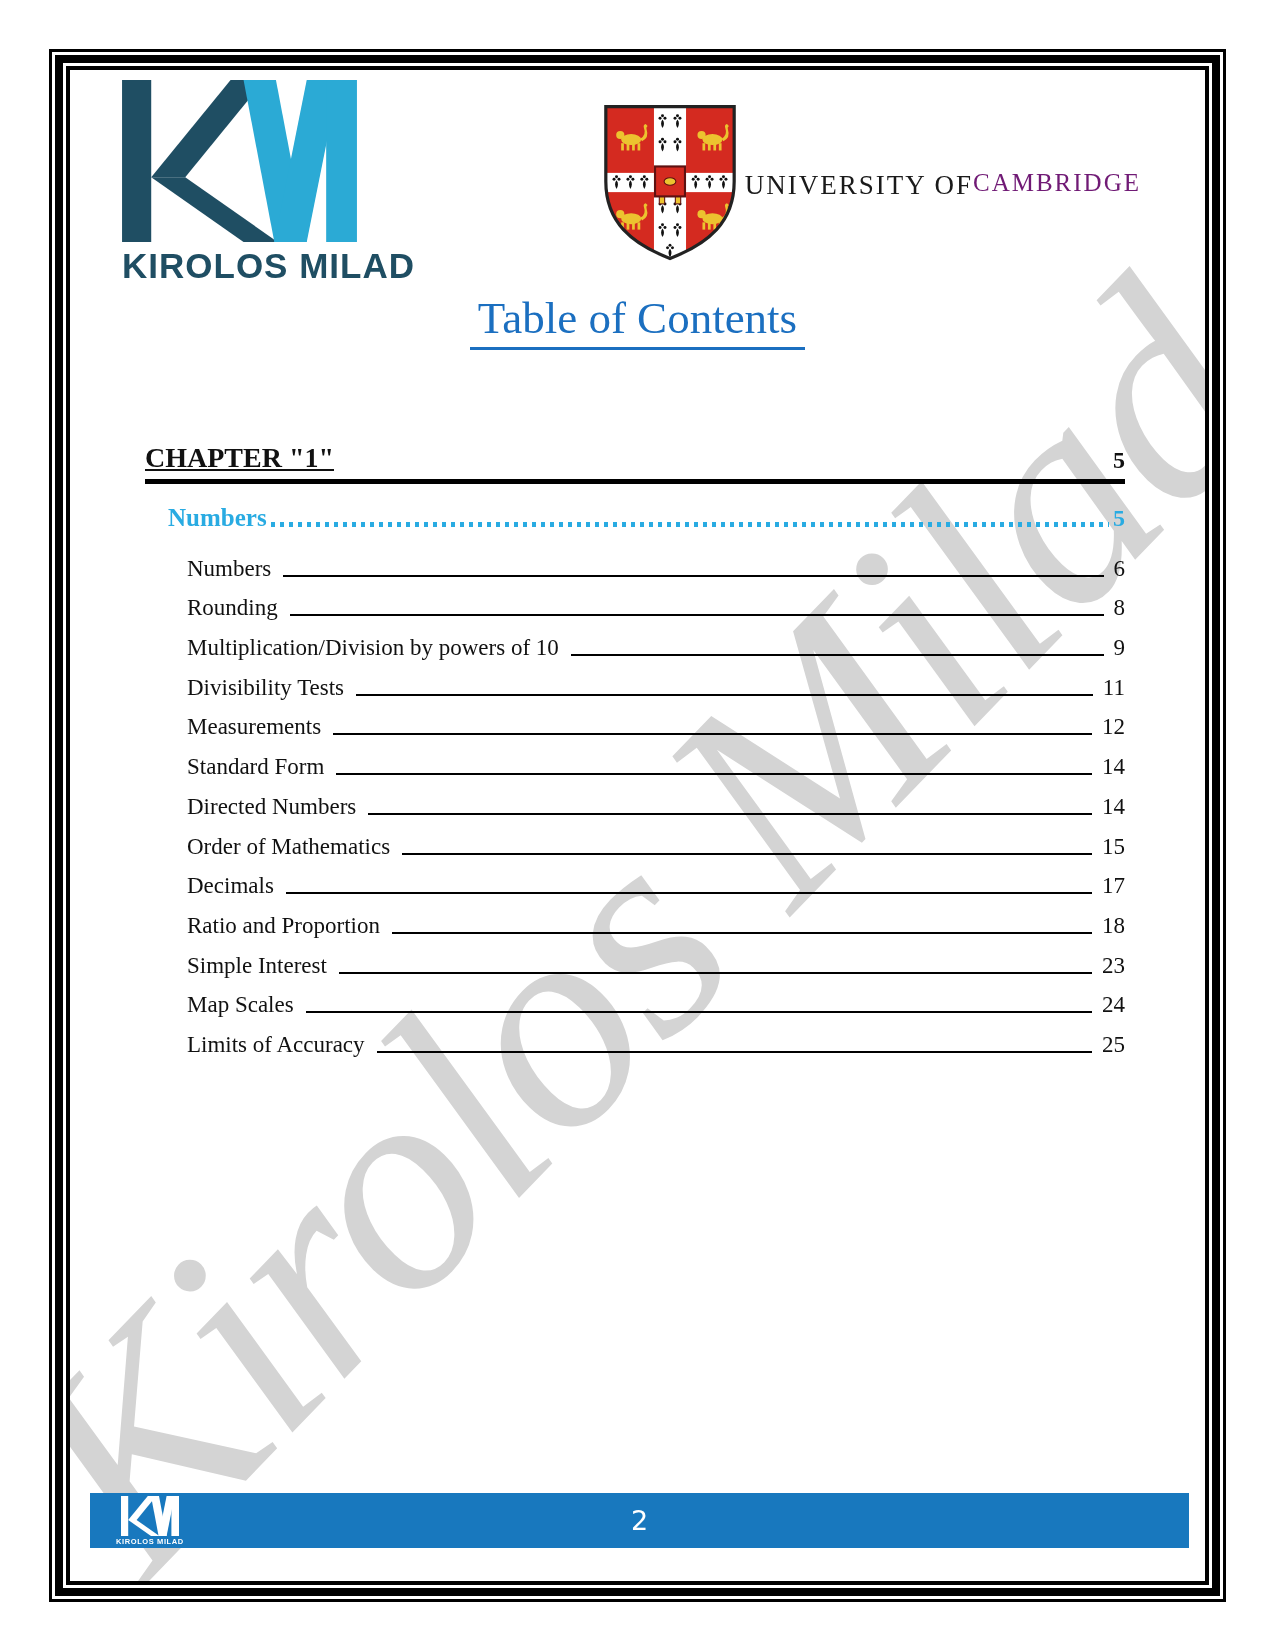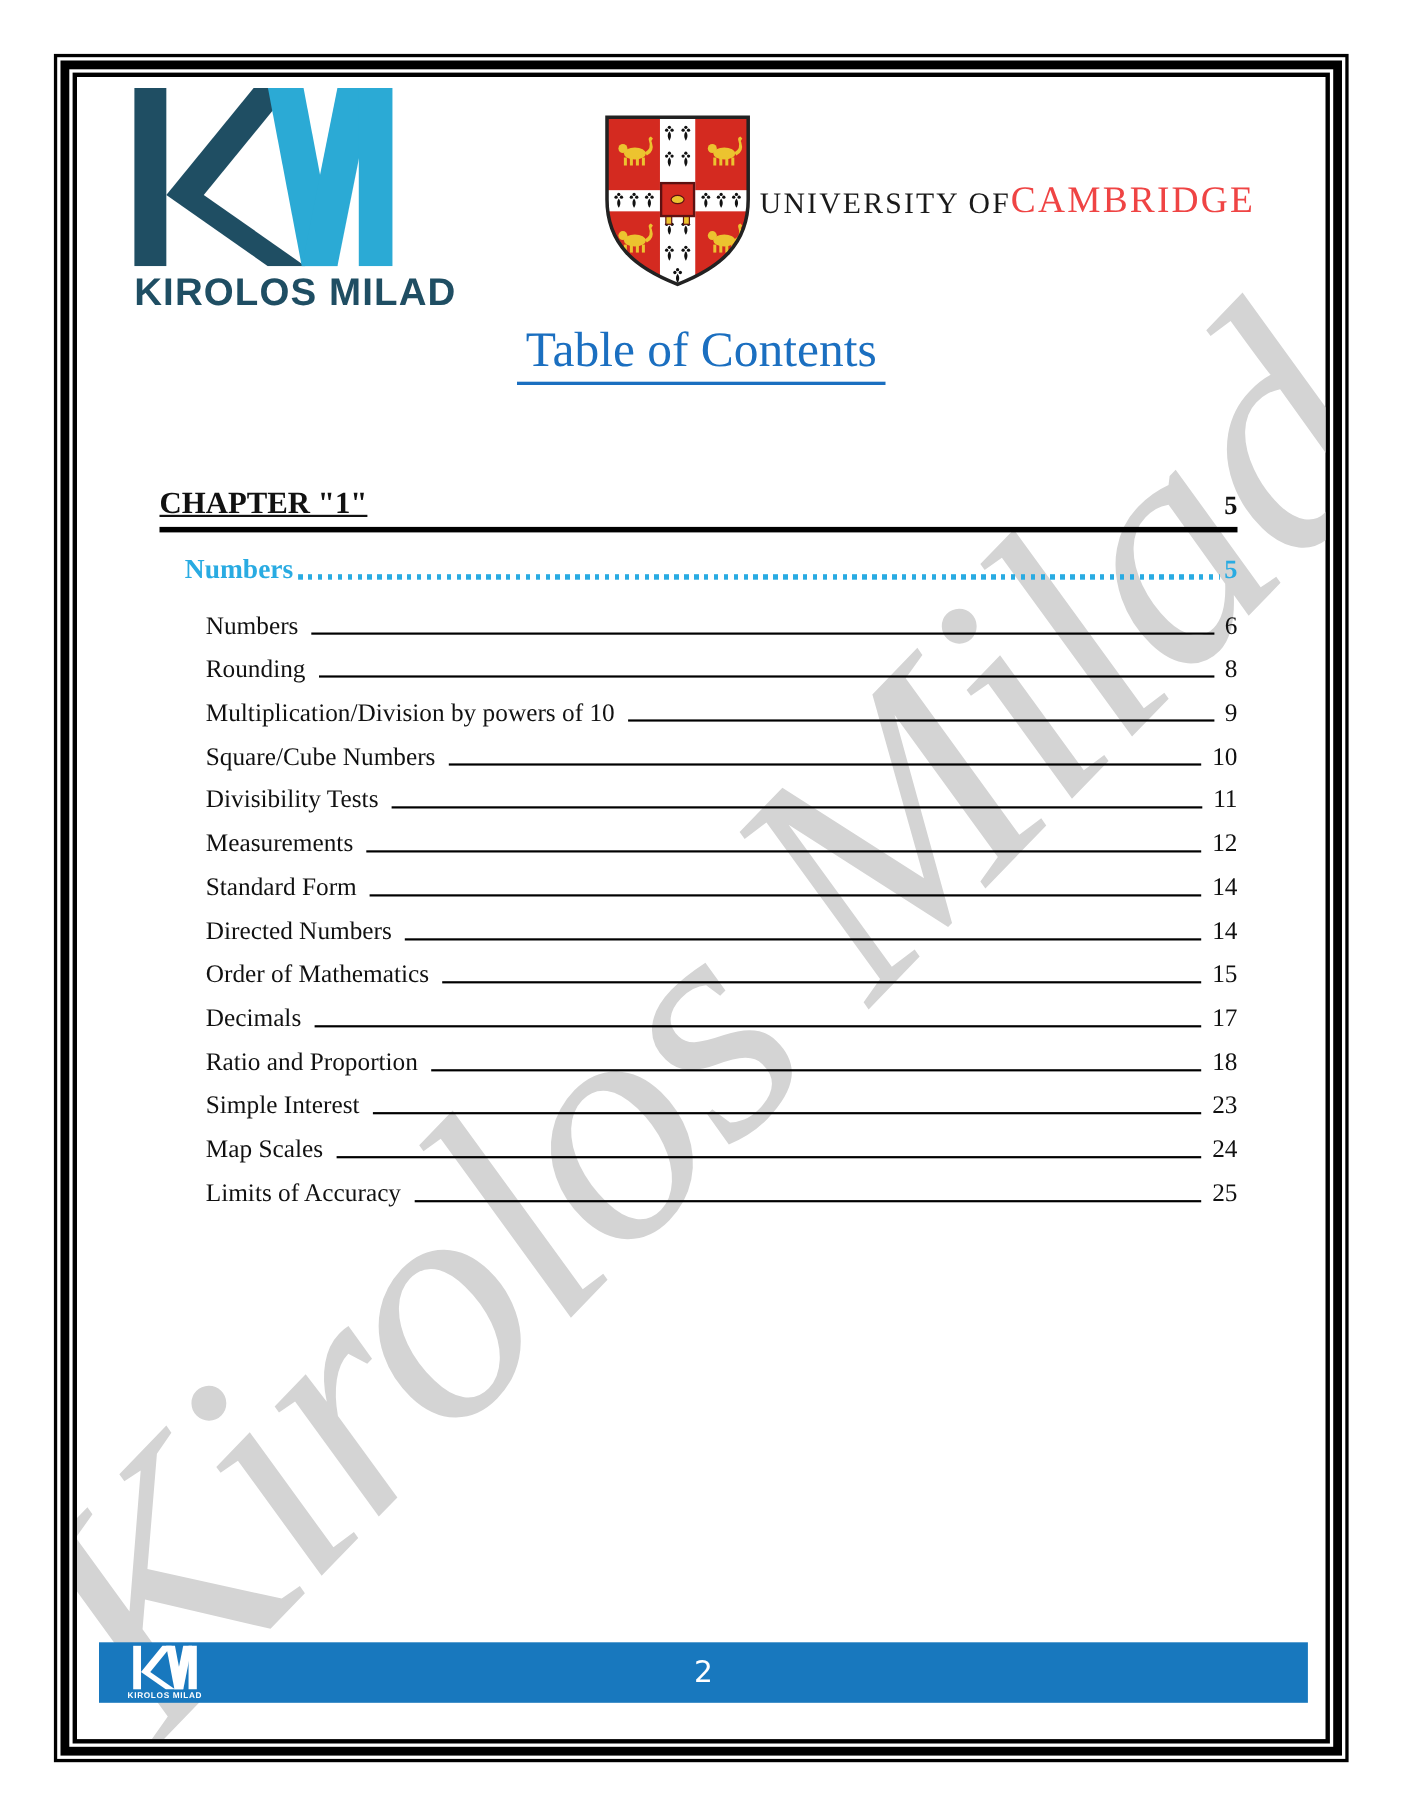--- a/index.html
+++ b/index.html
@@ -28,21 +28,21 @@
     color:var(--watermark-gray);white-space:nowrap;z-index:0;pointer-events:none;}
 
   .content{position:relative;z-index:1;height:100%;}
 
   
   .header{display:flex;justify-content:space-between;align-items:flex-start;padding:10px 64px 0 52px;}
   .km-block{display:flex;flex-direction:column;align-items:flex-start;}
   .km-wordmark{font-family:var(--sans);font-weight:bold;font-size:35px;letter-spacing:1px;color:var(--km-dark);margin-top:4px;}
   .crest-block{display:flex;flex-direction:row;align-items:center;margin-top:18px;}
   .crest-text1{font-family:var(--serif);font-size:27px;letter-spacing:2px;color:#1a1a1a;line-height:1.05;margin-top:6px;}
-  .crest-text2{font-family:var(--serif);font-size:34px;letter-spacing:2px;color:#ef4444;line-height:1.0;}
+  .crest-text2{font-family:var(--serif);font-size:25px;letter-spacing:2px;color:#701a75;line-height:1.0;}
 
   
   .title-wrap{text-align:center;margin-top:6px;}
   .page-title{display:inline-block;font-family:var(--serif);font-size:45px;color:var(--title-blue);
     border-bottom:3px solid var(--title-blue);padding:0 8px 3px 8px;}
 
   
   .toc{margin:92px 80px 0 75px;}
   .chapter-row{display:flex;justify-content:space-between;align-items:flex-end;
     border-bottom:5px solid #000;padding-bottom:5px;}
@@ -182,25 +182,20 @@
     <span class="toc-leader"></span>
     <span class="toc-page">8</span>
   </div>
 
   <div class="toc-row">
     <span class="toc-label">Multiplication/Division by powers of 10</span>
     <span class="toc-leader"></span>
     <span class="toc-page">9</span>
   </div>
 
-  <div class="toc-row">
-    <span class="toc-label">Square/Cube Numbers</span>
-    <span class="toc-leader"></span>
-    <span class="toc-page">10</span>
-  </div>
 
   <div class="toc-row">
     <span class="toc-label">Divisibility Tests</span>
     <span class="toc-leader"></span>
     <span class="toc-page">11</span>
   </div>
 
   <div class="toc-row">
     <span class="toc-label">Measurements</span>
     <span class="toc-leader"></span>

